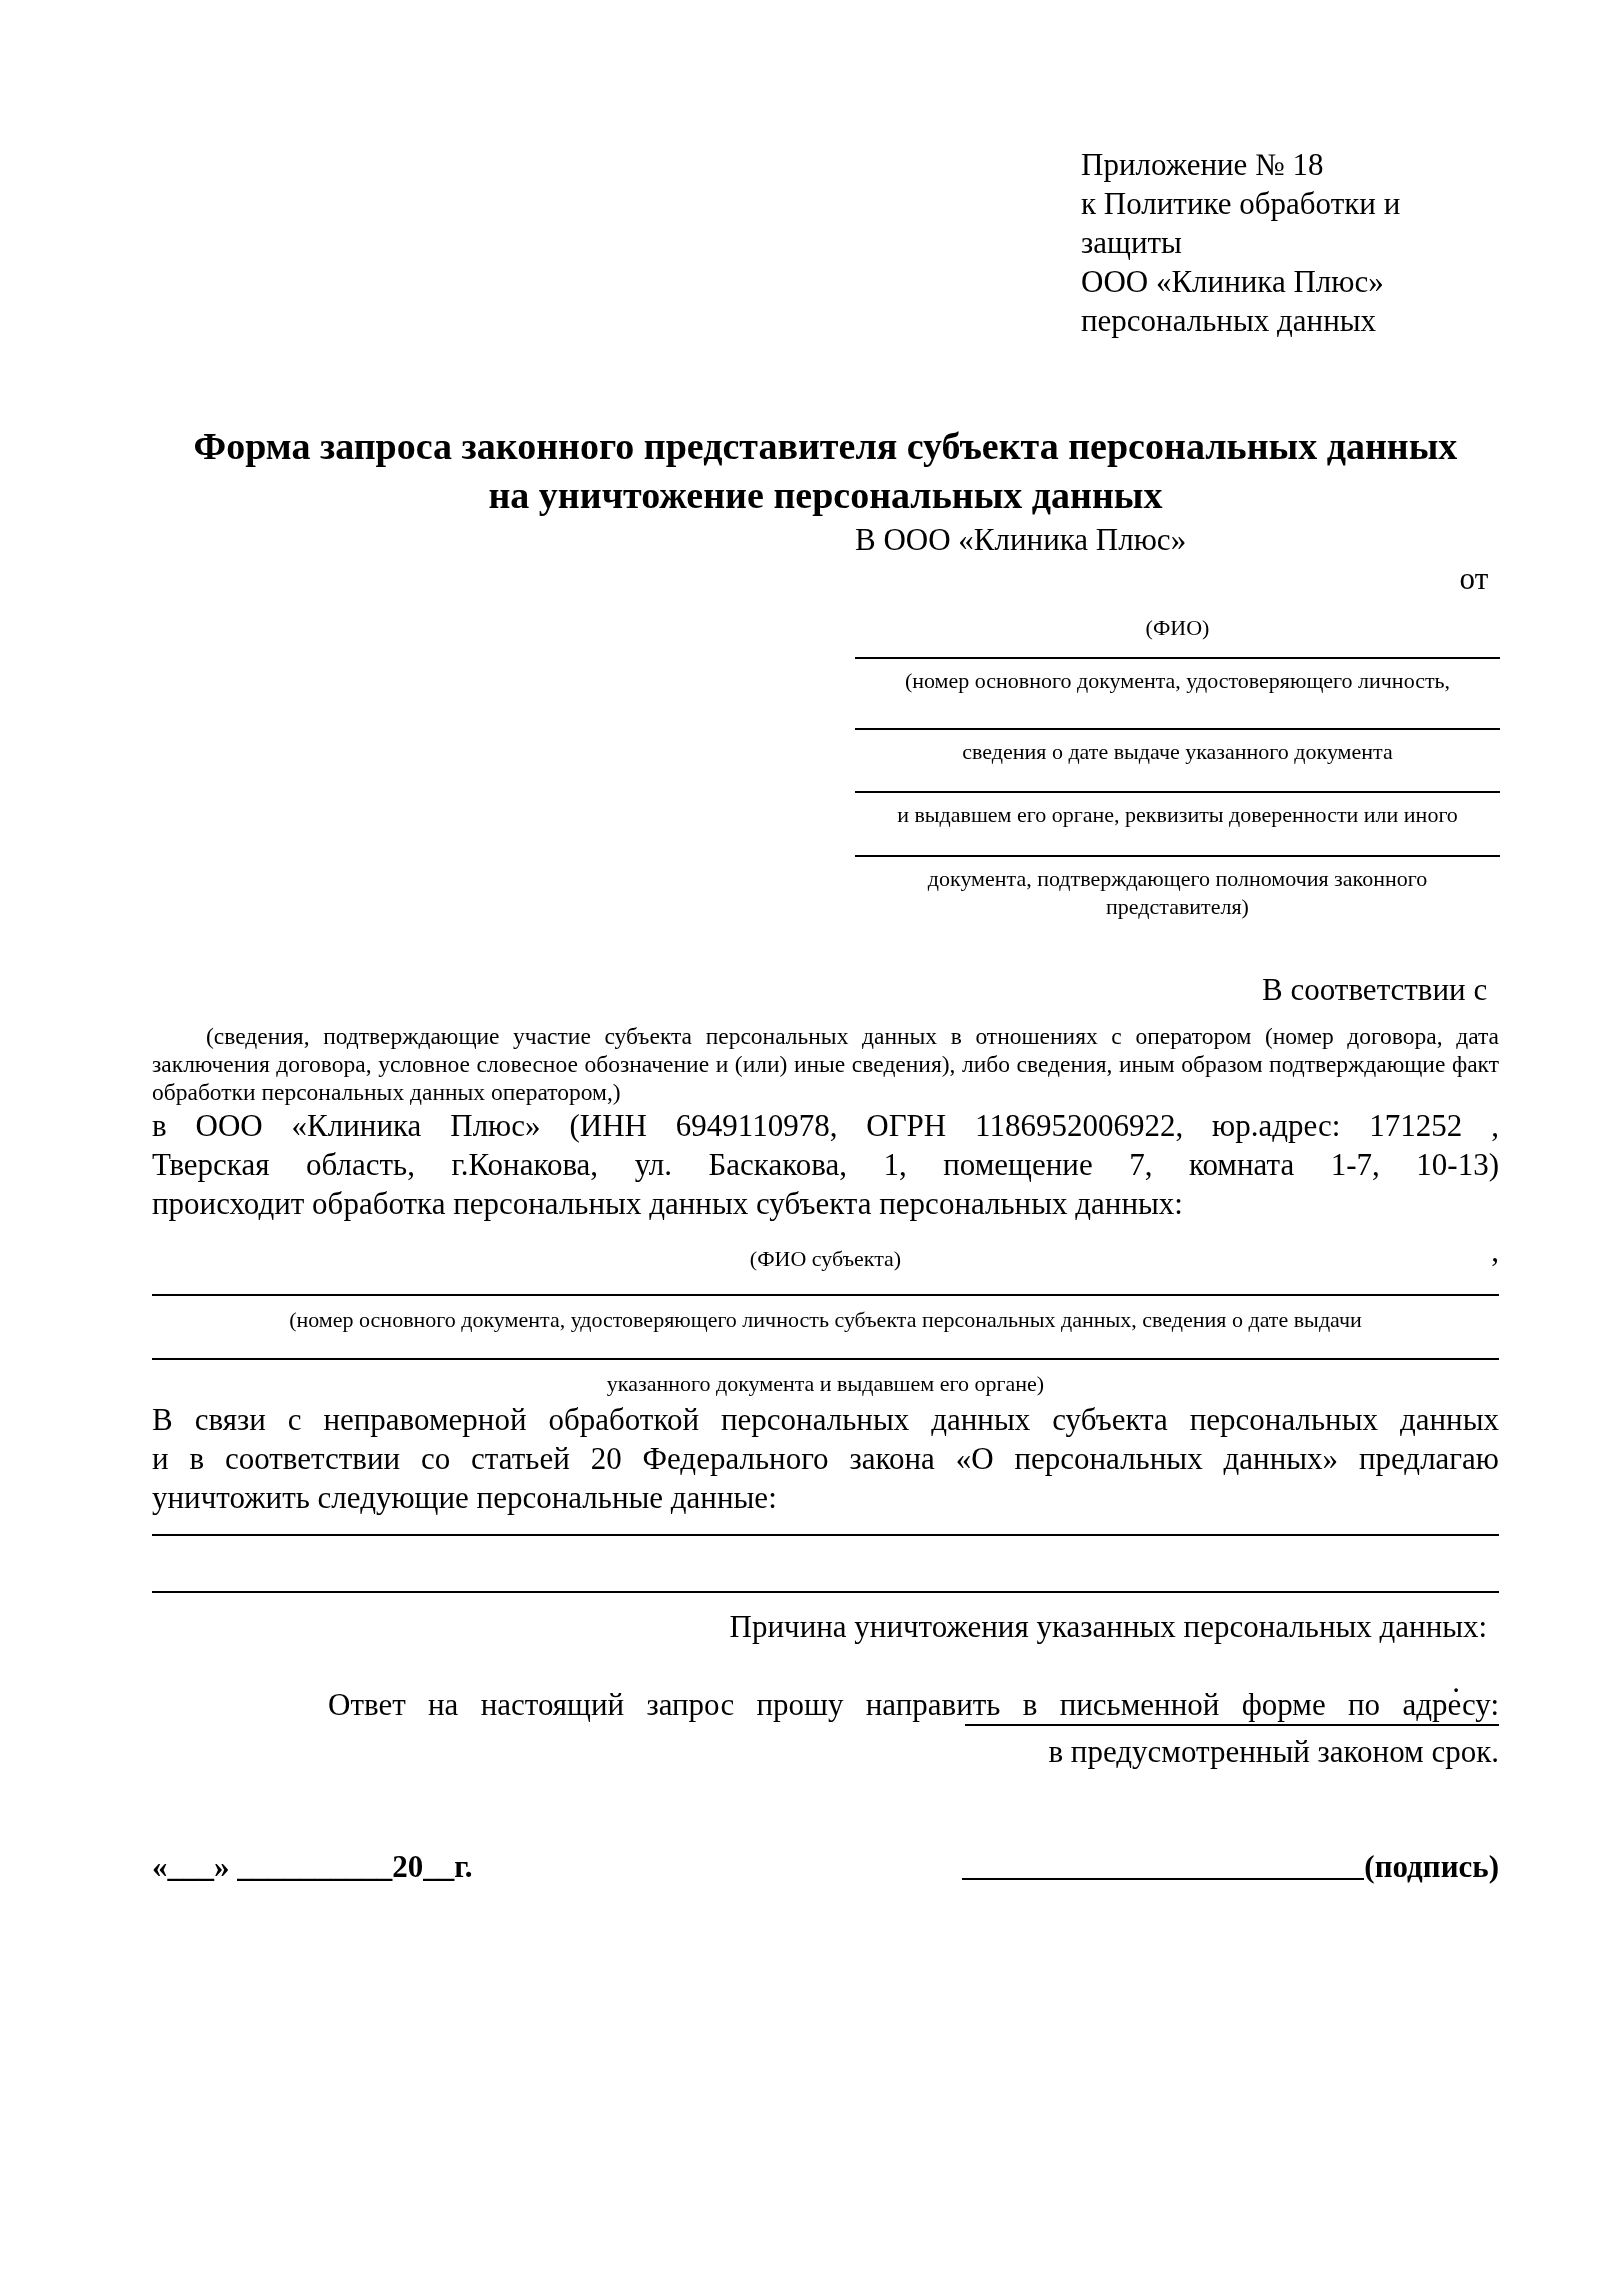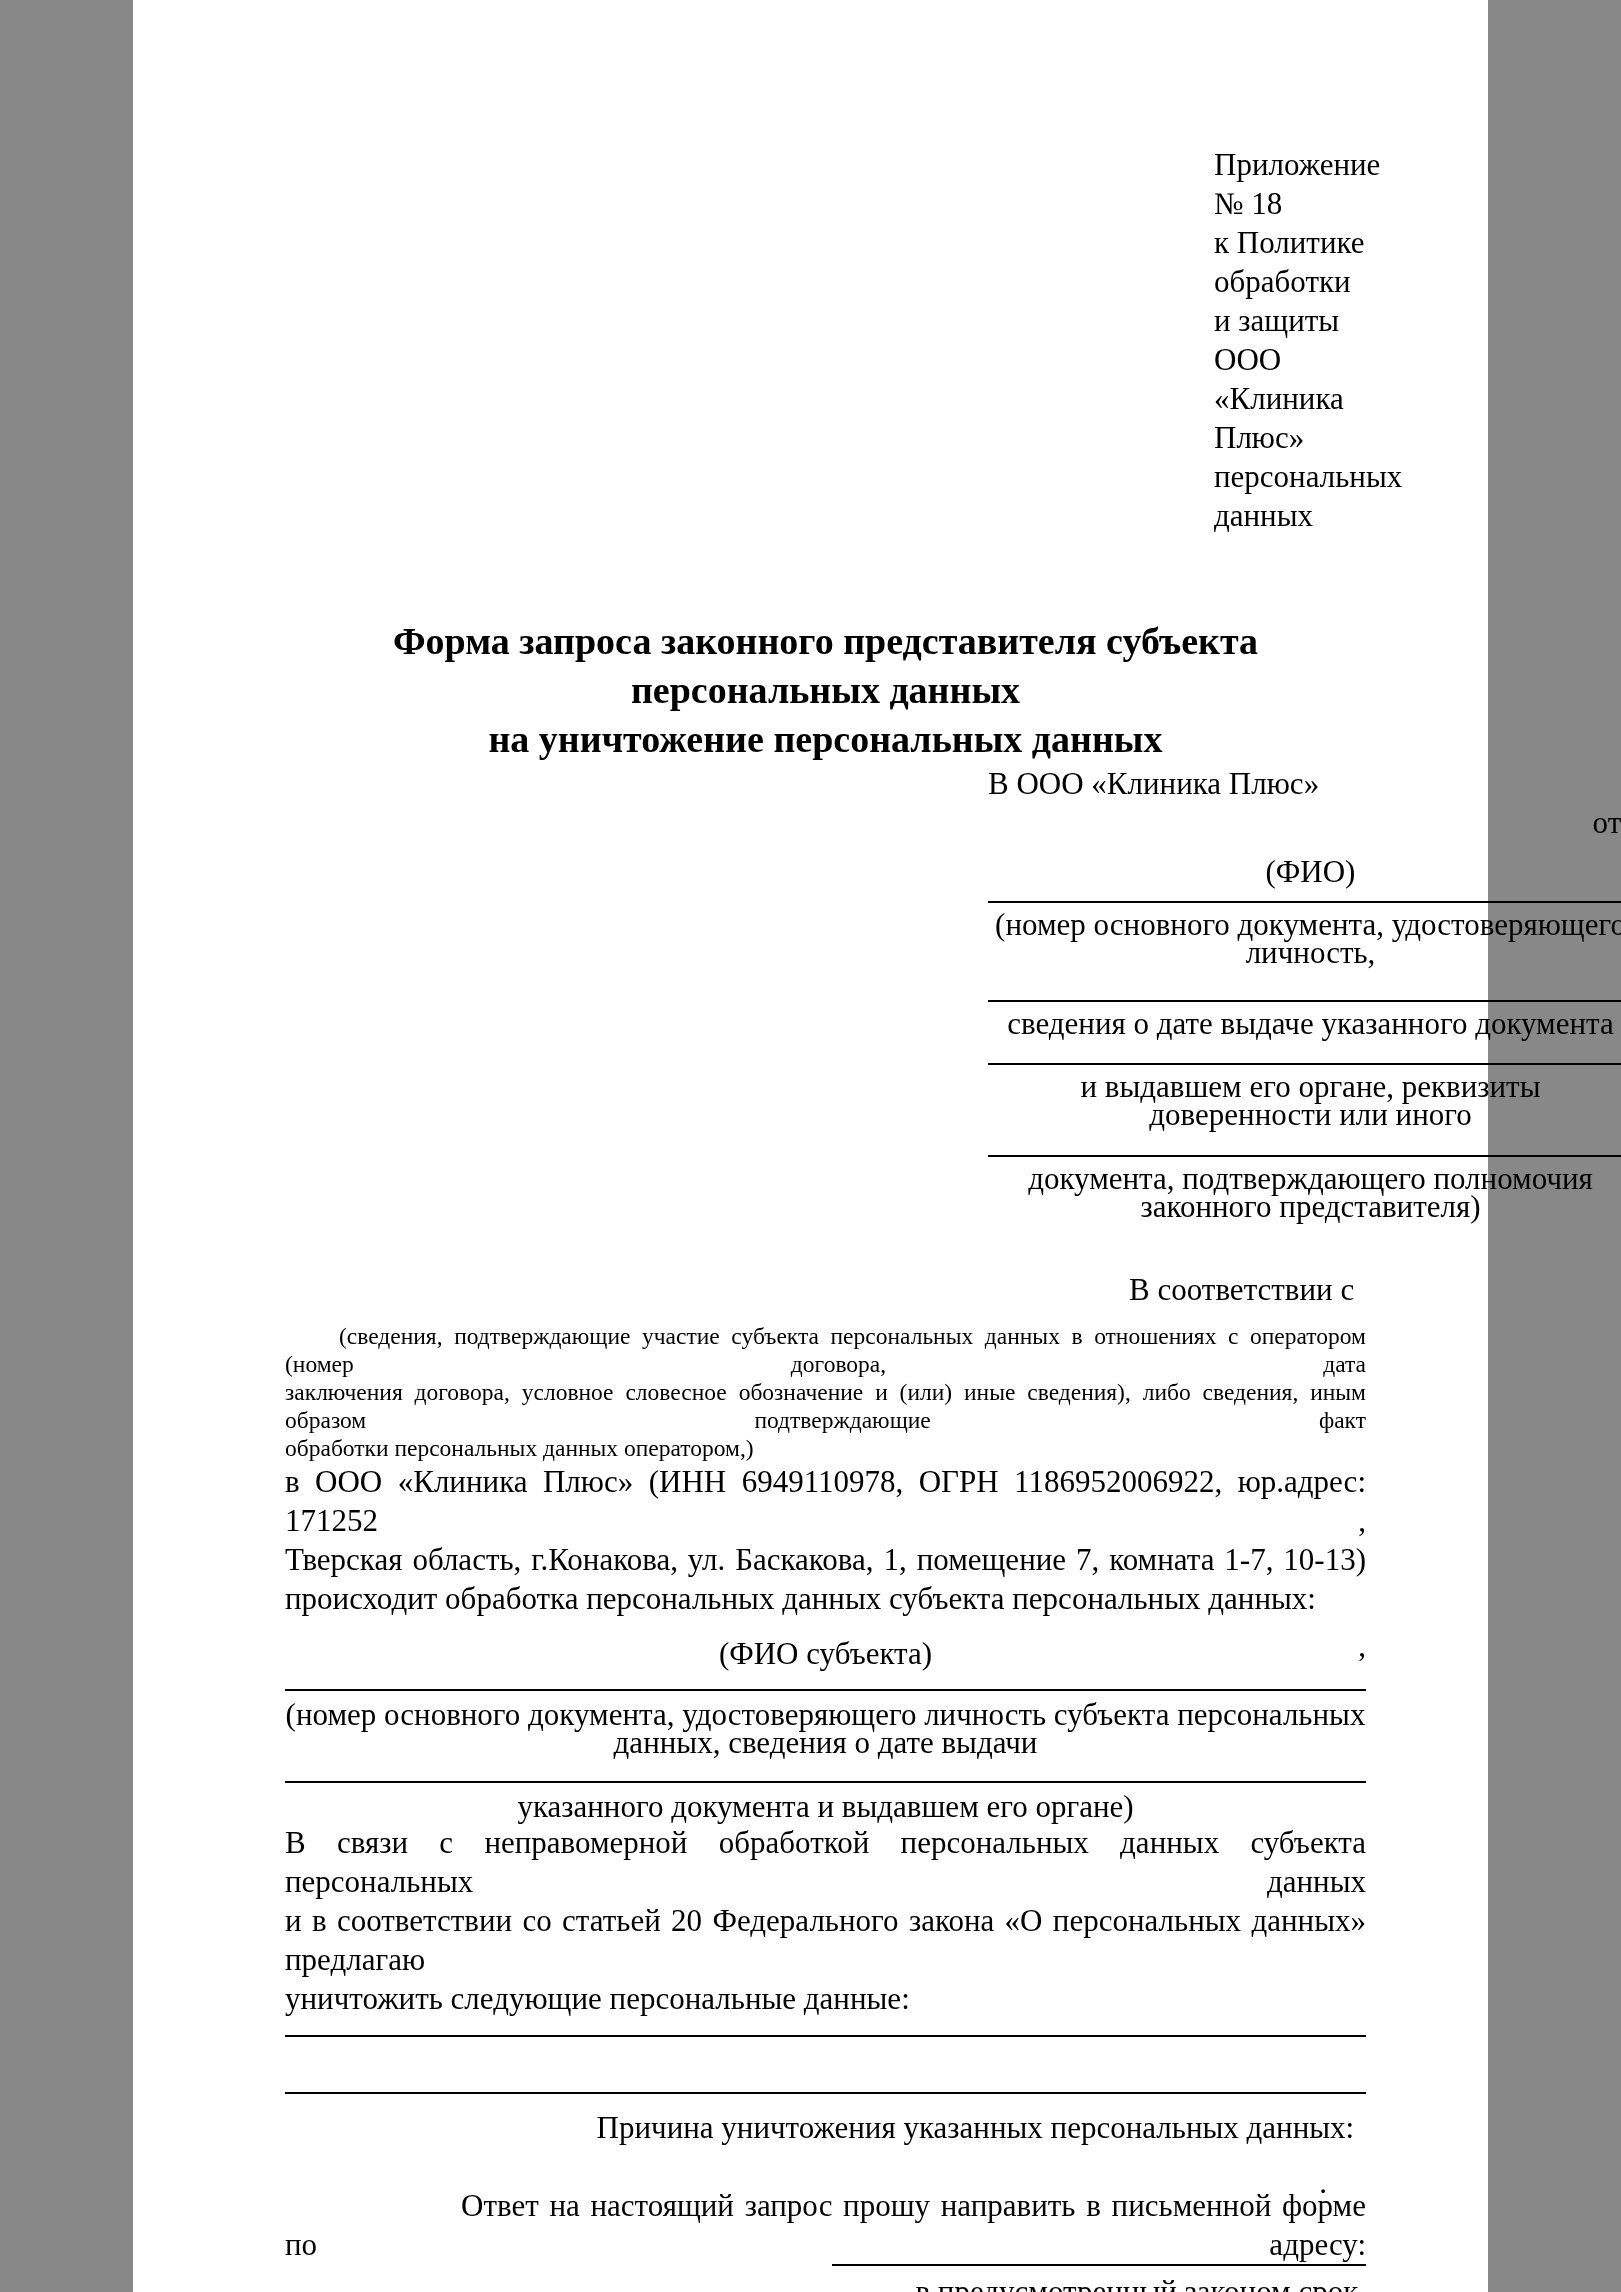--- a/index.html
+++ b/index.html
@@ -1,18 +1,18 @@
 <!DOCTYPE html>
 <html><head>
 <meta charset="utf-8">
 <style>
   html, body { margin:0; padding:0; background:#888; }
   .page {
     position: relative;
-    width: 1355px;
+    width: 1621px;
     height: 2293px;
     margin: 0 auto;
     background: #ffffff;
     box-sizing: border-box;
     padding: 145px 122px 0 152px;
     font-family: "Liberation Serif", "DejaVu Serif", serif;
     font-size: 31px;
     line-height: 39px;
     color: #000;
   }
@@ -24,21 +24,21 @@
   
   .title { margin-top: 82px; text-align: center; font-weight: bold; font-size: 38px; line-height: 49px; }
 
   
   .addr { width: 645px; margin-left: 703px; }
 
   .row { display: flex; align-items: flex-end; flex-direction: column; }
   .row .lbl { white-space: nowrap; padding-right: 11.8px; }
   .fill { flex: 1 1 auto; border-bottom: 2.9px solid #000; margin-bottom: 5.9px; }
 
-  .caption { font-size: 31px; line-height: 28px; text-align: center; margin-top: 7.8px; }
+  .caption { font-size: 22px; line-height: 28px; text-align: center; margin-top: 7.8px; }
 
   .blank { border-bottom: 2.9px solid #000; }
   .b1 { height: 15.7px; }
   .b2 { height: 33px; }
   .b3 { height: 25.5px; }
 
   .accordance { margin-top: 49px; text-align: right; }
   .accordance .lbl { padding-left: 176px; }
 
   .note { margin-top: 5.9px; font-size: 23.5px; line-height: 28px; }

